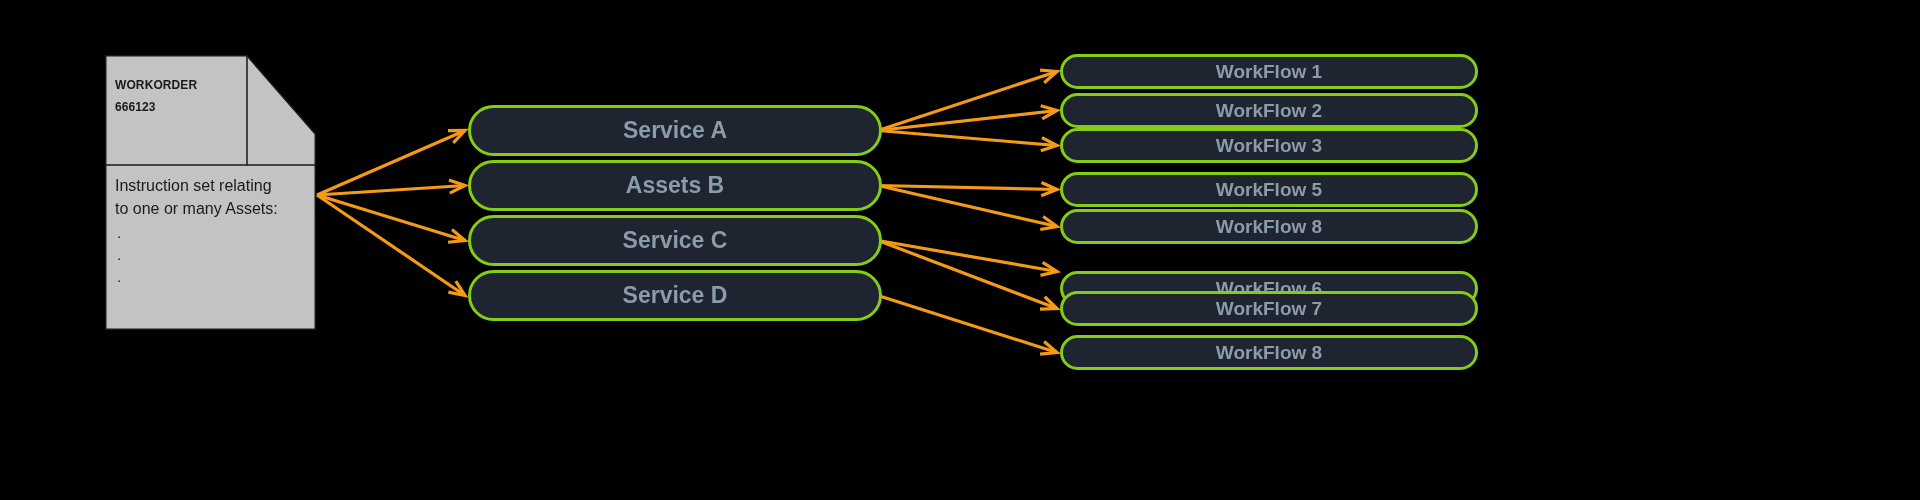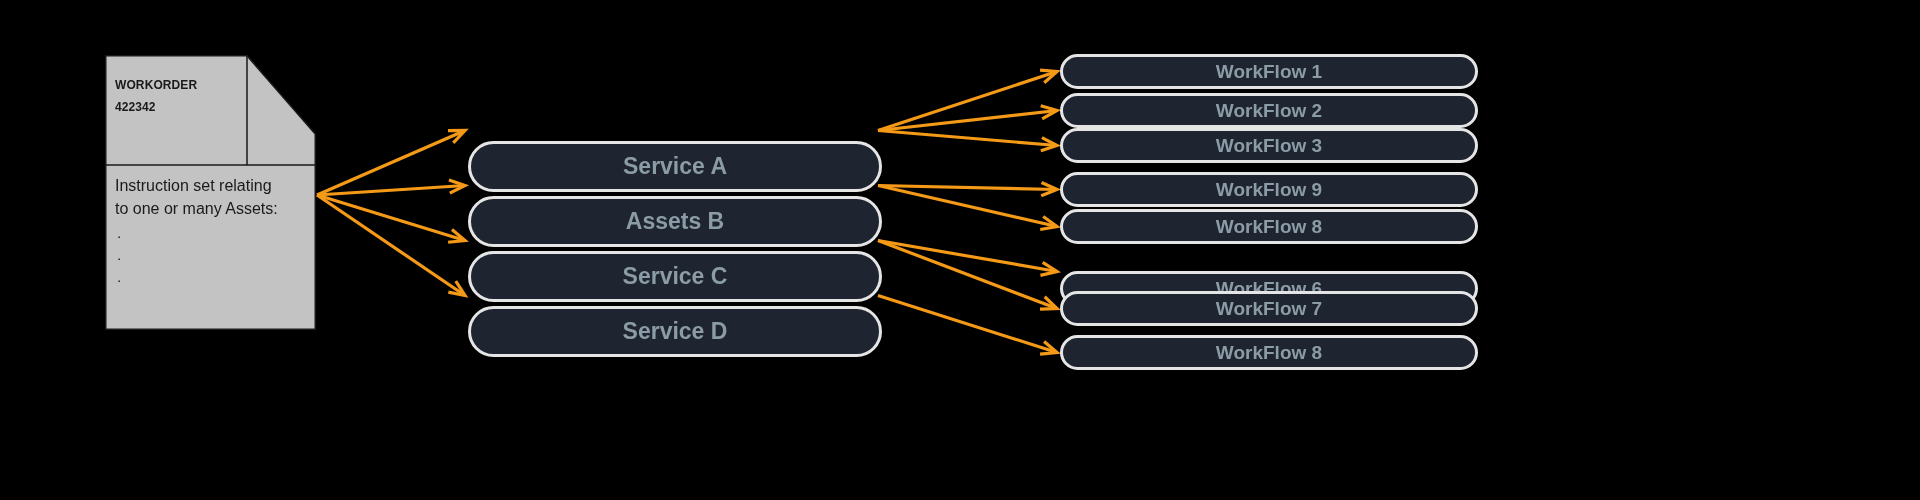--- a/index.html
+++ b/index.html
@@ -63,36 +63,35 @@
     font-size: 15.5px;
     line-height: 22px;
   }
   .doc-bullets div { height: 22px; }
 
   
   .node {
     position: absolute;
     box-sizing: border-box;
     background: #1e2430;
-    border: 3px solid #e5e5e5;
+    border: 3px solid #84cc16;
     display: flex;
     align-items: center;
     justify-content: center;
   }
   .node span {
     color: #8b9ca6;
     font-weight: bold;
     white-space: nowrap;
   }
   .service {
     left: 468px;
     width: 414px;
     height: 51px;
     border-radius: 26px;
-    margin-top: 36px;
   }
   .service span { font-size: 23px; }
   .workflow {
     left: 1060px;
     width: 418px;
     height: 35px;
     border-radius: 18px;
   }
   .workflow span { font-size: 19px; }
 </style>
@@ -129,21 +128,21 @@
     </svg>
 
   <div class="doc">
     <svg class="doc-svg" width="211" height="275" viewBox="0 0 211 275">
       <path d="M 0.75 0.75 L 142 0.75 L 210.25 79 L 210.25 274.25 L 0.75 274.25 Z" fill="#C3C3C3" stroke="#1a1a1a" stroke-width="1.5"></path>
       <path d="M 142 0.75 L 142 110 L 210.25 110" fill="none" stroke="#1a1a1a" stroke-width="1.5"></path>
       <path d="M 0.75 110 L 142 110" fill="none" stroke="#1a1a1a" stroke-width="1.5"></path>
     </svg>
     <div class="doc-title">
       <div>WORKORDER</div>
-      <div>422342</div>
+      <div>666123</div>
     </div>
     <div class="doc-body">
       <div>Instruction set relating</div>
       <div>to one or many Assets:</div>
     </div>
     <div class="doc-bullets">
       <div>.</div>
       <div>.</div>
       <div>.</div>
     </div>
@@ -165,21 +164,21 @@
   <div class="node workflow" style="top:54px">
     <span>WorkFlow 1</span>
   </div>
   <div class="node workflow" style="top:93px">
     <span>WorkFlow 2</span>
   </div>
   <div class="node workflow" style="top:128px">
     <span>WorkFlow 3</span>
   </div>
   <div class="node workflow" style="top:172px">
-    <span>WorkFlow 9</span>
+    <span>WorkFlow 5</span>
   </div>
   <div class="node workflow" style="top:209px">
     <span>WorkFlow 8</span>
   </div>
   <div class="node workflow" style="top:271px">
     <span>WorkFlow 6</span>
   </div>
   <div class="node workflow" style="top:291px">
     <span>WorkFlow 7</span>
   </div>

